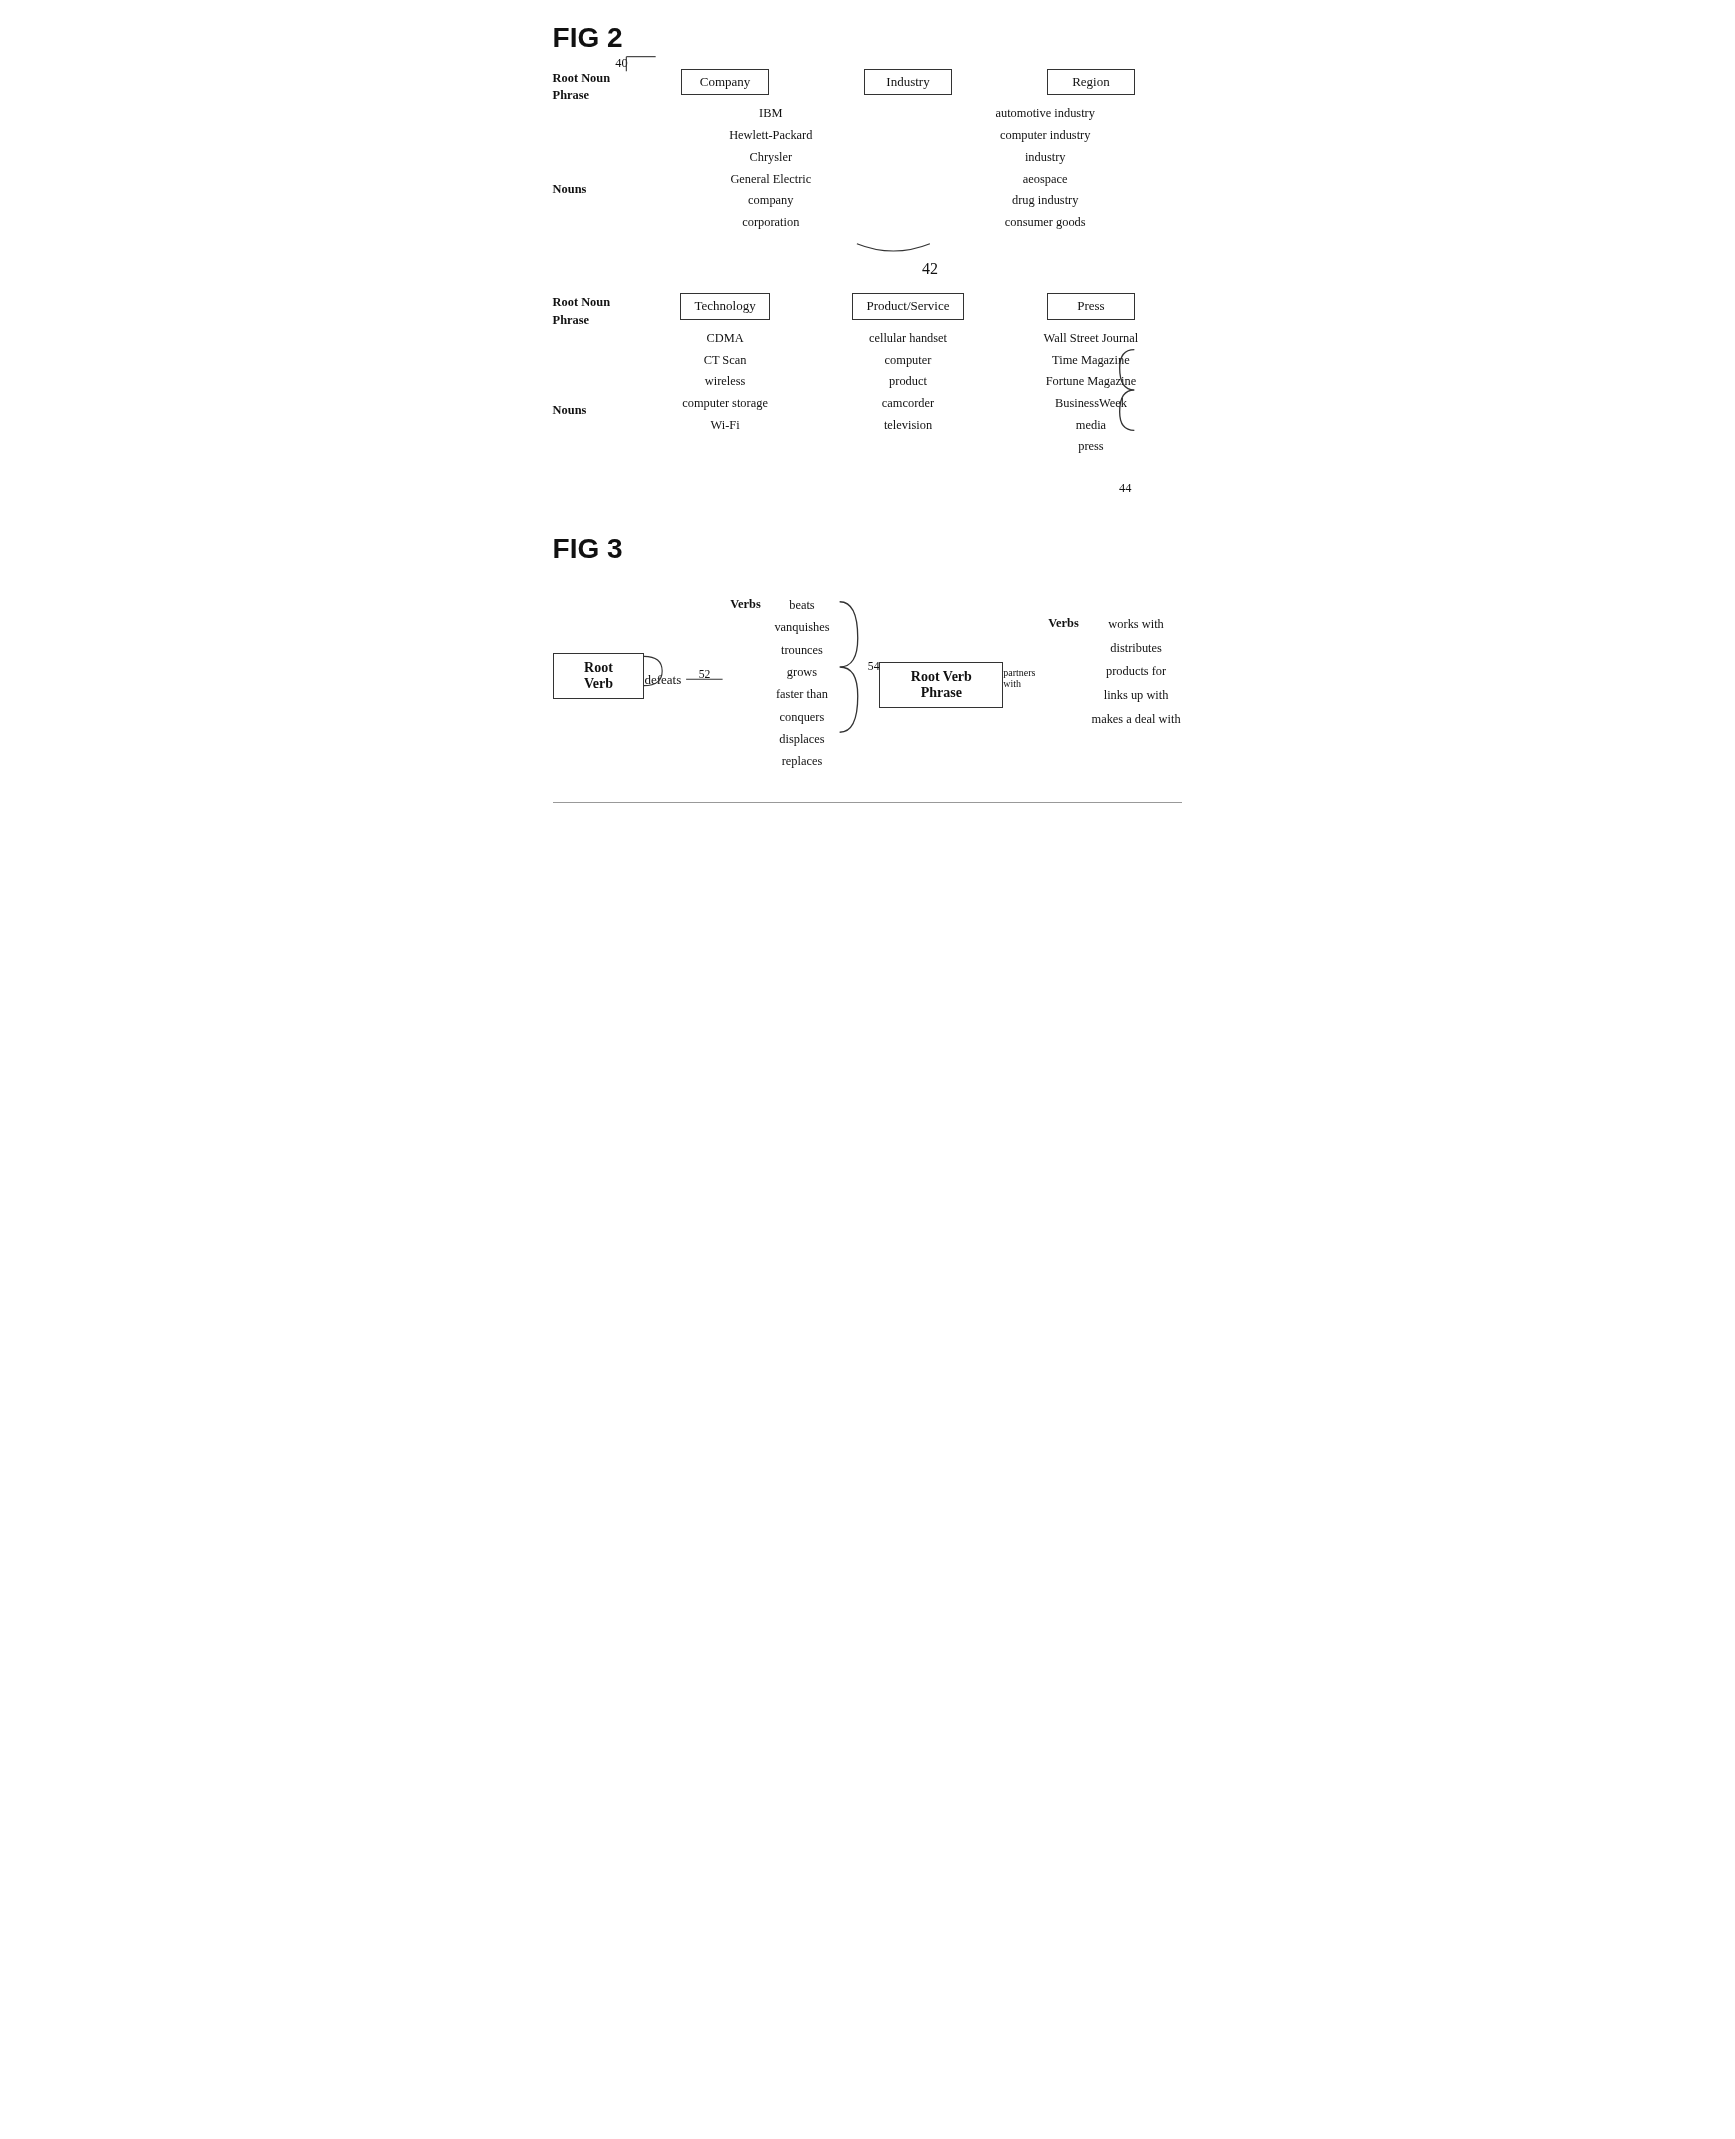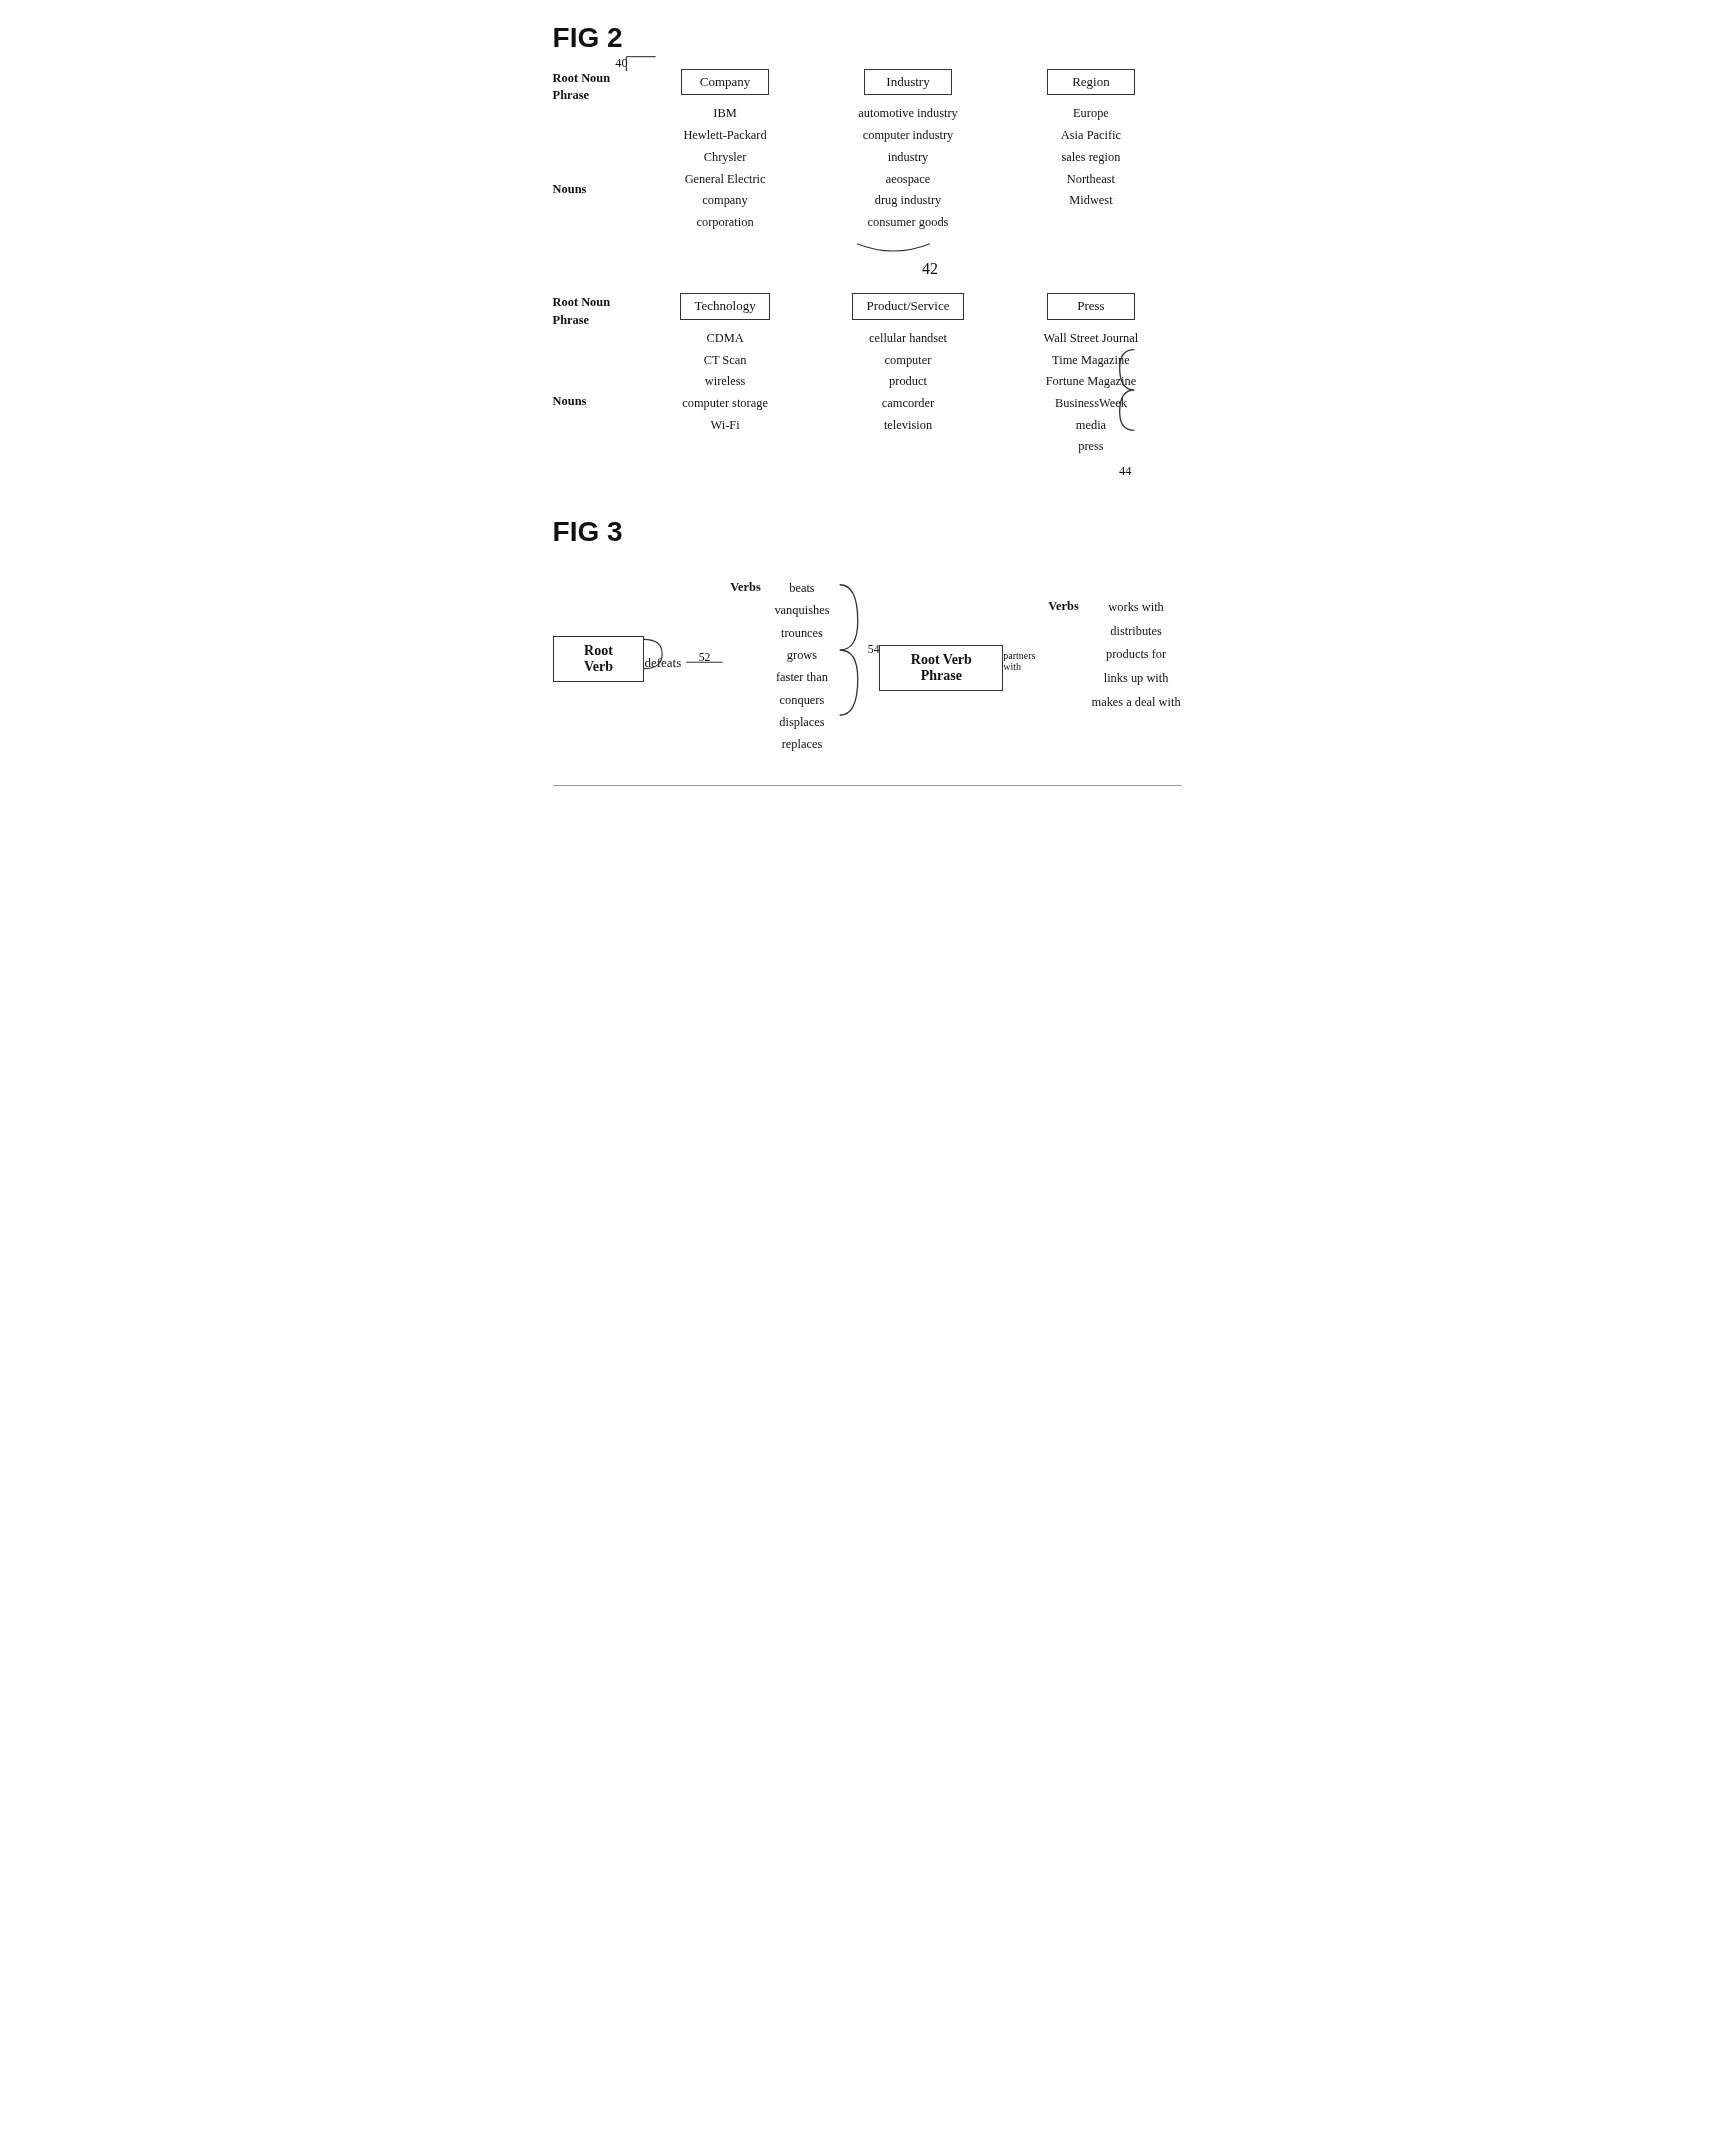--- a/index.html
+++ b/index.html
@@ -111,27 +111,20 @@
         <div>corporation</div>
       </div>
       <div class="nouns-col">
         <div>automotive industry</div>
         <div>computer industry</div>
         <div>industry</div>
         <div>aeospace</div>
         <div>drug industry</div>
         <div>consumer goods</div>
       </div>
-      <div class="nouns-col">
-        <div>Europe</div>
-        <div>Asia Pacific</div>
-        <div>sales region</div>
-        <div>Northeast</div>
-        <div>Midwest</div>
-      </div>
     </div>
 
     <div style="text-align:center; margin-top:2.9px;">
       <svg width="146" height="22" viewBox="0 0 200 30">
         <path d="M 30 5 Q 80 25 130 5" stroke="#333" stroke-width="1.5" fill="none"></path>
       </svg>
       <span style="font-size:16px; display:block; margin-top:-5.9px; text-align:center; margin-left:44px;">42</span>
     </div>
   </div>
 
@@ -178,21 +171,21 @@
         <div>media</div>
         <div>press</div>
       </div>
     </div>
 
     <div style="position:absolute; right:44px; top:22px; display:flex; align-items:center;">
       <svg width="22" height="88" viewBox="0 0 30 120">
         <path d="M 25 5 Q 5 5 5 30 Q 5 60 25 60 Q 5 60 5 90 Q 5 115 25 115" stroke="#333" stroke-width="1.8" fill="none"></path>
       </svg>
     </div>
-    <div style="text-align:right; margin-top:1px; padding-right:0;">
+    <div style="text-align:right; margin-top:18px; padding-right:0;">
       <span style="font-size:12.4px; margin-right:51px;">44</span>
     </div>
   </div>
 </div>
 
 <div class="fig-title" style="margin-top:14.6px; margin-bottom:14.6px;">FIG 3</div>
 
 <div style="display:flex; flex-direction:row; align-items:center; position:relative;">
 
   <div style="position:relative; display:inline-block;">

